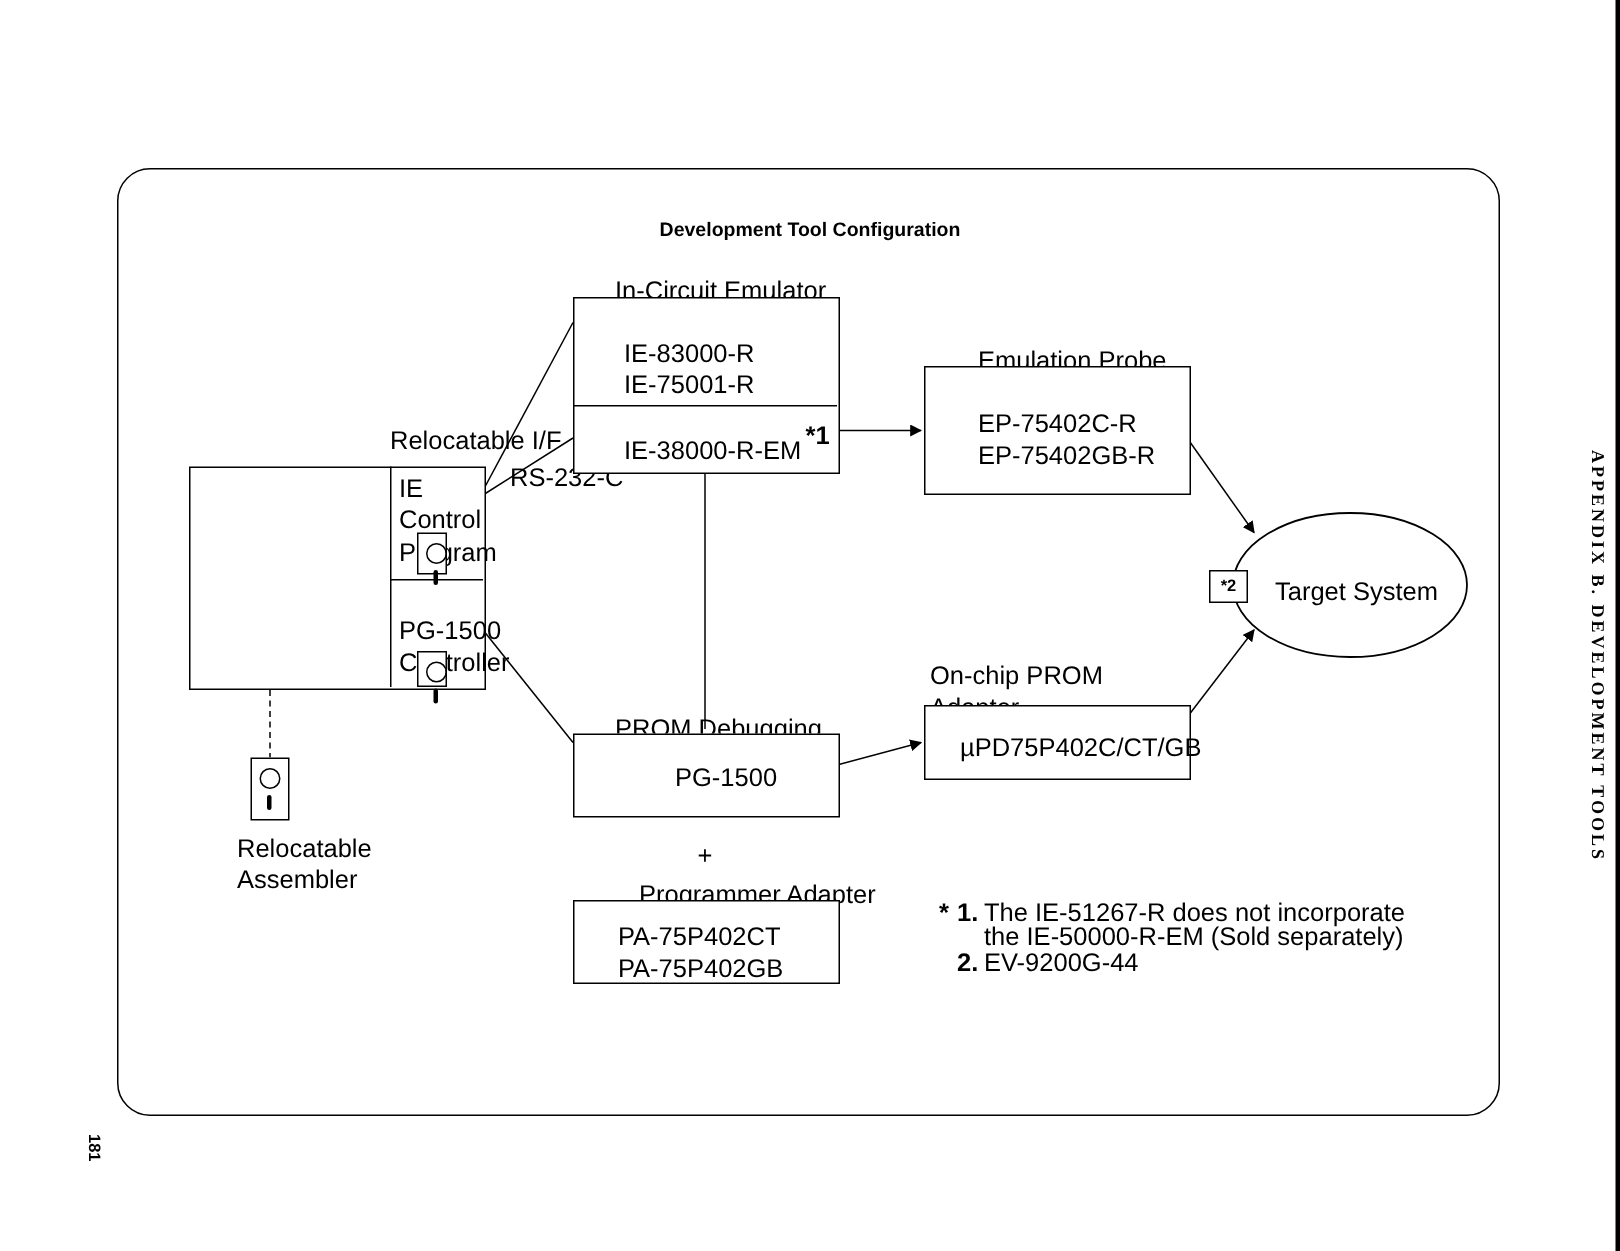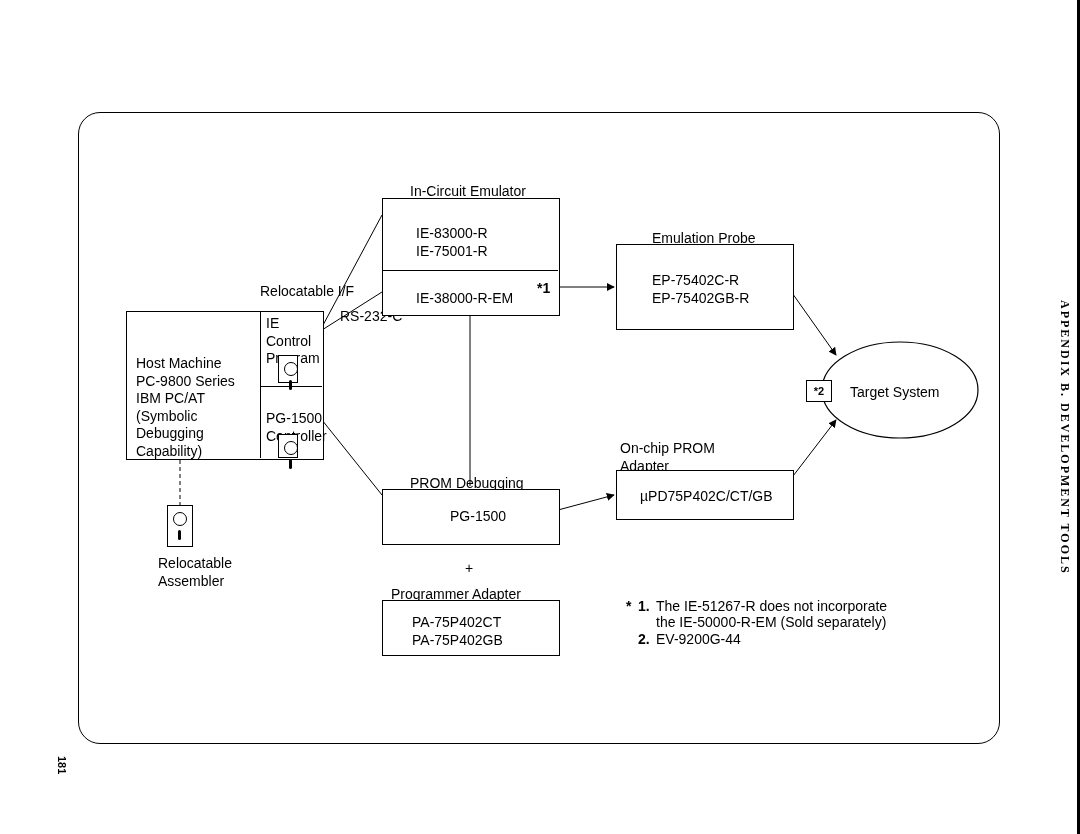--- a/index.html
+++ b/index.html
@@ -1,40 +1,41 @@
 <!DOCTYPE html>
 <html><head>
 <meta charset="utf-8">
 <style>
   html,body{margin:0;padding:0;background:#fff;font-family:Helvetica,Arial,sans-serif;font-size:11px;color:#000}
   #page{position:relative;width:1080px;height:834px}
   .frame{position:absolute;left:78px;top:112px;width:920px;height:630px;border:1.5px solid #000;border-radius:22px}
   .title{position:absolute;left:0;right:0;top:145px;text-align:center;font-weight:bold;font-size:13px}
 
   .box{position:absolute;border:1px solid #000;background:#fff}
-  .lbl{position:absolute;font-size:14px;line-height:1.25}
+  .lbl{position:absolute;font-size:17px;line-height:1.25}
 
   .disk{position:absolute;width:24px;height:40px;border:1px solid #000;background:#fff}
   .disk::before{content:"";position:absolute;left:5px;top:6px;width:12px;height:12px;border:1px solid #000;border-radius:50%}
   .disk::after{content:"";position:absolute;left:10px;top:24px;width:3px;height:10px;background:#000;border-radius:2px}
 
   svg.wires{position:absolute;left:0;top:0}
 
   .sidetext{position:absolute;right:8px;top:300px;writing-mode:vertical-rl;font-weight:bold;letter-spacing:2px;font-size:12px;font-family:"Times New Roman",serif}
   .pagenum{position:absolute;left:56px;bottom:60px;writing-mode:vertical-rl;font-weight:bold;font-size:11px}
   .sidebar{position:absolute;right:0;top:0;width:3px;height:834px;background:#000}
 </style>
 </head>
 <body>
 
 <div id="page">
 
   <div class="frame"></div>
   <div class="sidebar"></div>
 
+  <div class="title">Development Tool Configuration</div>
 
   <svg class="wires" width="1080" height="834">
     <defs>
       <marker id="arr" viewBox="0 0 10 10" refX="9" refY="5" markerWidth="8" markerHeight="8" orient="auto">
         <path d="M0,0 L10,5 L0,10 z" fill="#000"></path>
       </marker>
     </defs>
 
     <line x1="322" y1="327" x2="382" y2="215" stroke="#000" stroke-width="1"></line>
 
@@ -54,26 +55,20 @@
 
     <line x1="180" y1="460" x2="180" y2="505" stroke="#000" stroke-width="1" stroke-dasharray="4 3"></line>
 
     <ellipse cx="900" cy="390" rx="78" ry="48" fill="none" stroke="#000" stroke-width="1.2"></ellipse>
   </svg>
 
   <div class="box" style="left:126px;top:311px;width:196px;height:147px"></div>
 
   <div style="position:absolute;left:260px;top:311px;width:0;height:147px;border-left:1px solid #000"></div>
   <div style="position:absolute;left:260px;top:386px;width:62px;height:0;border-top:1px solid #000"></div>
-  <div class="lbl" style="left:136px;top:355px;white-space:pre">Host Machine
-PC-9800 Series
-IBM PC/AT
-(Symbolic
-Debugging
-Capability)</div>
   <div class="lbl" style="left:266px;top:315px;white-space:pre">IE
 Control
 Program</div>
   <div class="disk" style="left:278px;top:355px;width:18px;height:26px"></div>
   <div class="lbl" style="left:266px;top:410px;white-space:pre">PG-1500
 Controller</div>
   <div class="disk" style="left:278px;top:434px;width:18px;height:22px"></div>
 
   <div class="lbl" style="left:260px;top:283px">Relocatable I/F</div>
   <div class="lbl" style="left:340px;top:308px">RS-232-C</div>
@@ -89,21 +84,21 @@
 IE-75001-R</div>
   <div class="lbl" style="left:416px;top:290px">IE-38000-R-EM</div>
   <div class="lbl" style="left:537px;top:280px;font-weight:bold">*1</div>
 
   <div class="lbl" style="left:410px;top:475px">PROM Debugging</div>
   <div class="box" style="left:382px;top:489px;width:176px;height:54px"></div>
   <div class="lbl" style="left:450px;top:508px">PG-1500</div>
 
   <div class="lbl" style="left:465px;top:560px">+</div>
 
-  <div class="lbl" style="left:391px;top:586px">Programmer Adapter</div>
+  <div class="lbl" style="left:426px;top:586px">Programmer Adapter</div>
   <div class="box" style="left:382px;top:600px;width:176px;height:54px"></div>
   <div class="lbl" style="left:412px;top:614px;white-space:pre">PA-75P402CT
 PA-75P402GB</div>
 
   <div class="lbl" style="left:652px;top:230px">Emulation Probe</div>
   <div class="box" style="left:616px;top:244px;width:176px;height:84px"></div>
   <div class="lbl" style="left:652px;top:272px;white-space:pre">EP-75402C-R
 EP-75402GB-R</div>
 
   <div class="lbl" style="left:620px;top:440px;white-space:pre">On-chip PROM

